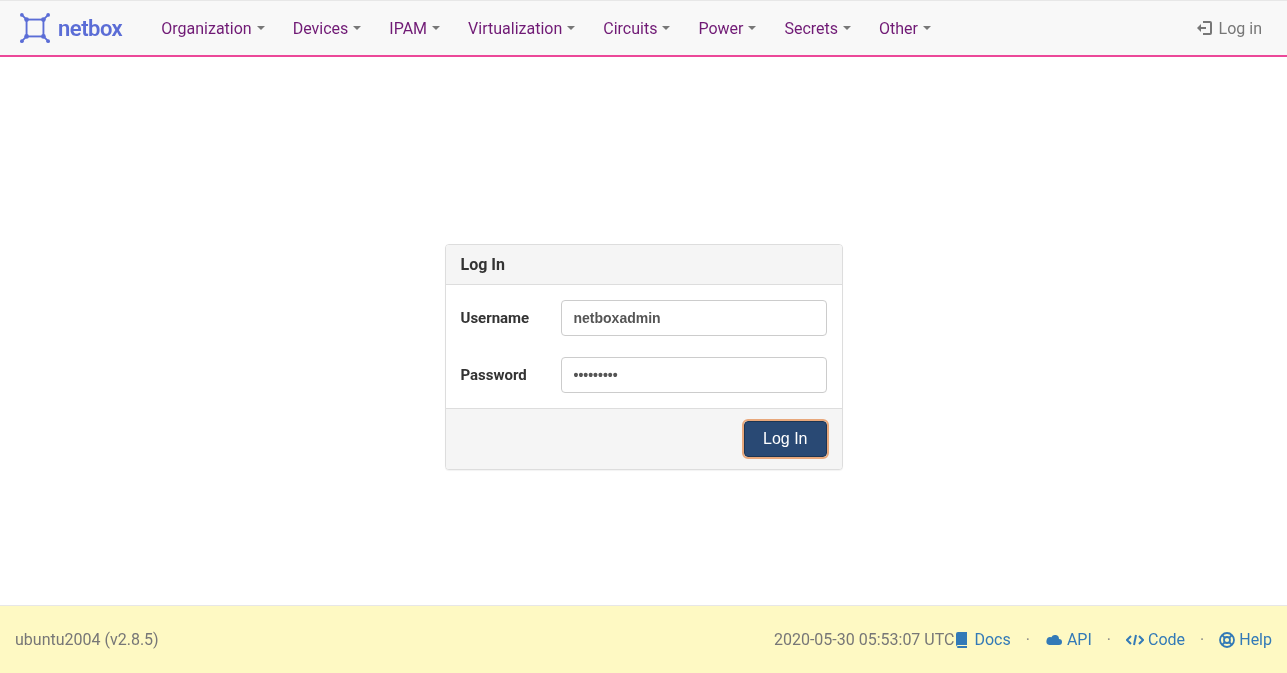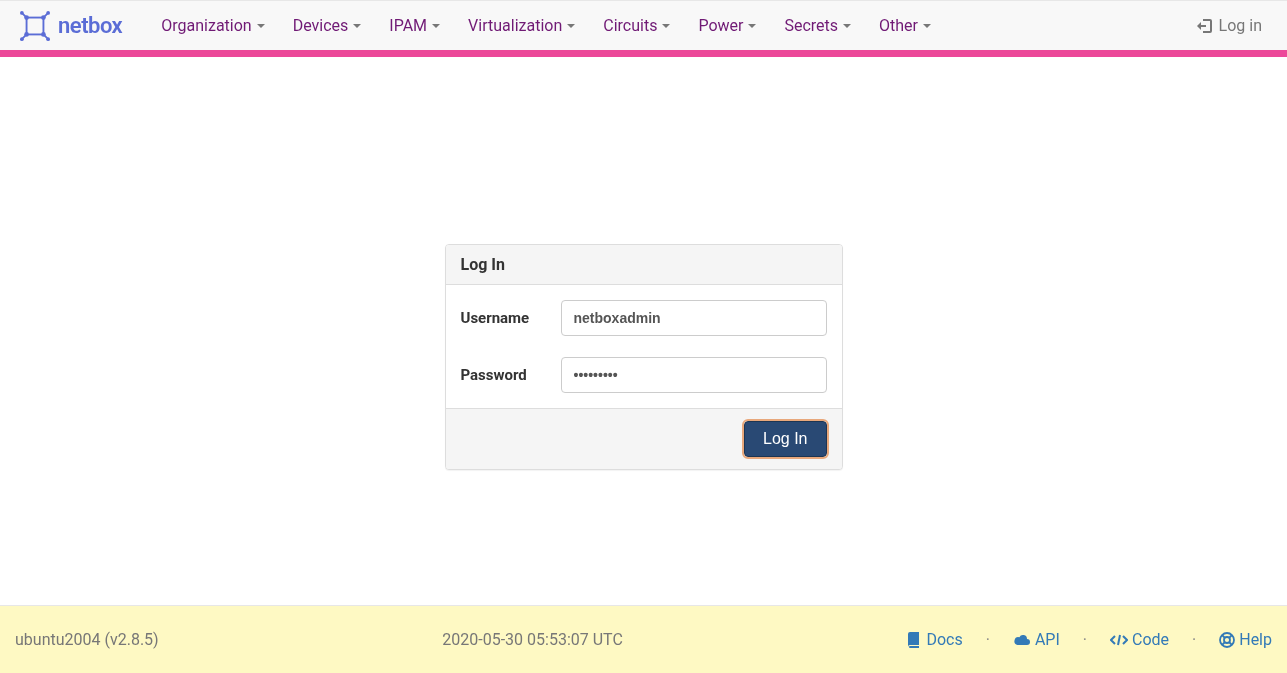--- a/index.html
+++ b/index.html
@@ -9,21 +9,21 @@
       color: #333;
       background: #fff;
       width: 1287px;
       height: 673px;
       position: relative;
       overflow: hidden;
     }
     .navbar {
       background: #f8f8f8;
       border-top: 1px solid #e7e7e7;
-      border-bottom: 7px solid #ec4899;
+      border-bottom: 2px solid #ec4899;
       height: 57px;
       display: flex;
       align-items: center;
       padding: 0 15px;
     }
     .brand {
       display: flex;
       align-items: center;
       margin-right: 20px;
       padding: 0 5px;
@@ -137,22 +137,22 @@
       border-top: 1px solid #e7e7e7;
       background: #fef9c3;
       height: 68px;
       display: flex;
       align-items: center;
       padding: 0 15px;
       font-size: 16px;
       color: #777;
     }
     .footer-left { flex: 0 0 auto; }
-    .footer-center { flex: 1; text-align: center; }
-    .footer-right { flex: 0 0 auto; display: flex; align-items: center; gap: 20px; }
+    .footer-center { flex: 1; text-align: right; }
+    .footer-right { flex: 0 0 auto; display: flex; align-items: center; gap: 12px; }
     .footer-link {
       color: #337ab7;
       cursor: pointer;
       display: inline-flex;
       align-items: center;
     }
     .footer-link svg { margin-right: 4px; }
     .footer-sep { color: #888; margin: 0 3px; }
   </style>
 </head>

